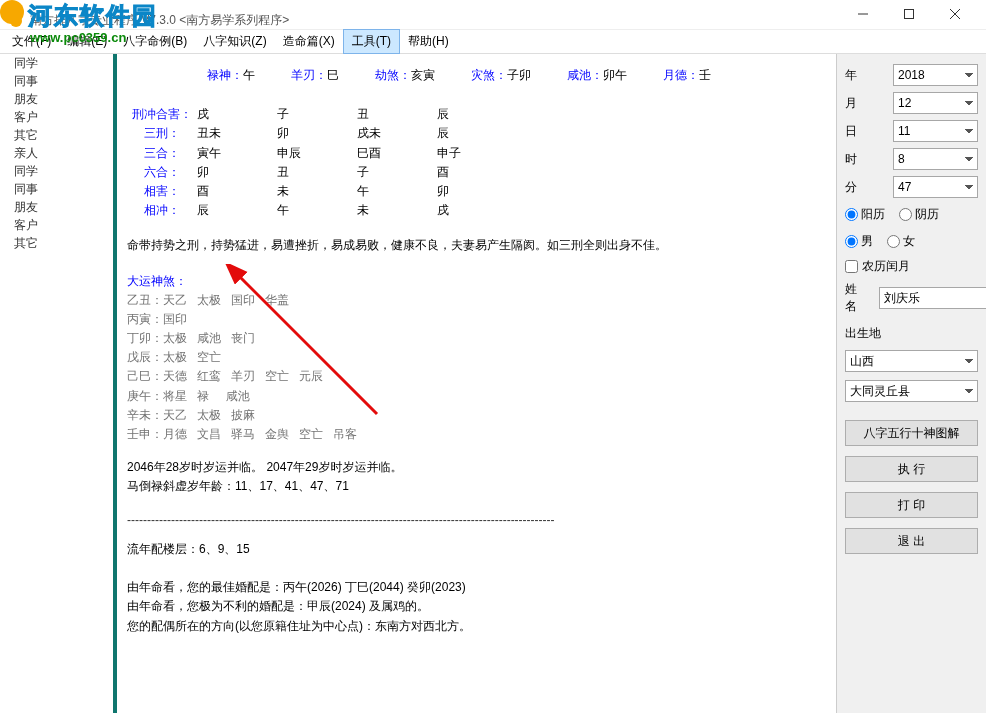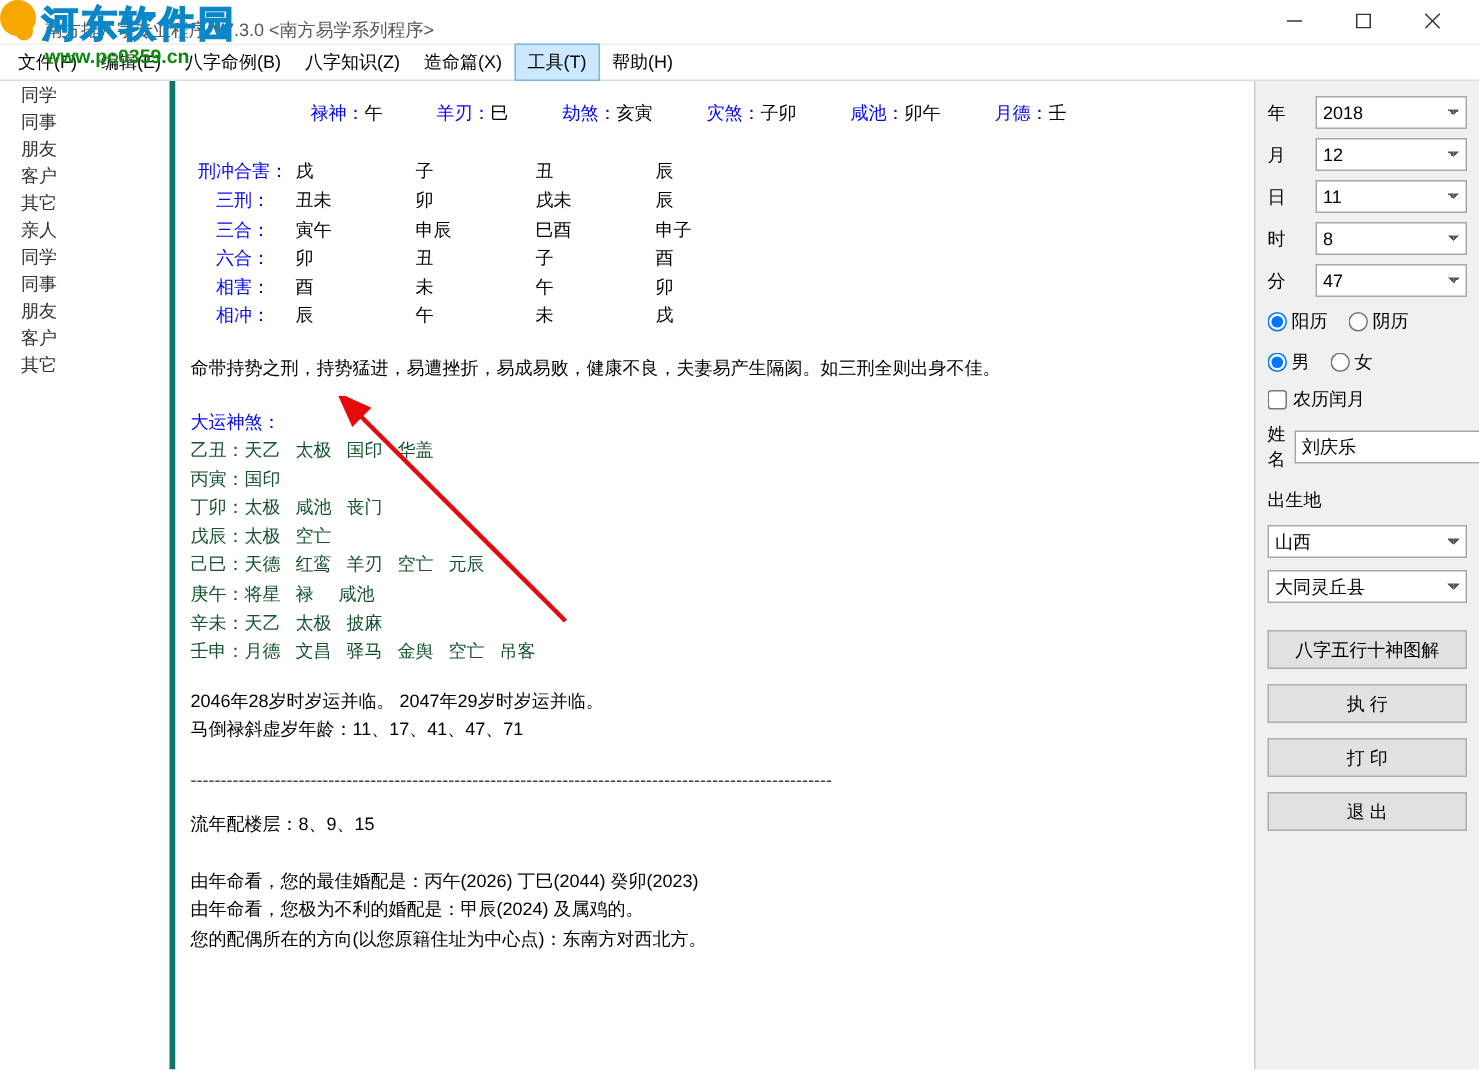--- a/index.html
+++ b/index.html
@@ -34,32 +34,32 @@
 
 .main { flex: 1; background: #fff; padding: 12px 8px 0 10px; overflow: hidden; position: relative; line-height: 1.6; }
 .main .row1 { display: flex; gap: 36px; white-space: nowrap; }
 .main .lbl { color: #0000ff; }
 .table5 { margin-top: 20px; }
 .table5 .r { display: flex; }
 .table5 .r .h { color: #0000ff; width: 70px; text-align: center; }
 .table5 .r .c { width: 80px; }
 .note { margin-top: 16px; }
 .dyLabel { margin-top: 16px; color: #0000ff; }
-.dy .l { color: #14532d; white-space: pre; }
+.dy .l { color: #737373; white-space: pre; }
 .dashline { margin-top: 14px; color: #333; }
 .extra { margin-top: 10px; }
 
 
 .arrow { position: absolute; top: 210px; left: 100px; width: 190px; height: 160px; z-index: 50; pointer-events: none; }
 
 
 .rightpanel { width: 150px; border-left: 1px solid #ccc; background: #f0f0f0; padding: 10px 8px; display: flex; flex-direction: column; gap: 6px; }
 .formrow { display: flex; align-items: center; gap: 6px; }
 .formrow label { width: 26px; text-align: left; }
-.formrow select, .formrow input[type=text] { flex: 1; height: 22px; border: 1px solid #a7a7a7; background: #fff; padding: 0 4px; font-family: inherit; font-size: 12px; }
+.formrow select, .formrow input[type=text] { flex: 1; height: 22px; border: 1px solid #a7a7a7; background: #fff; padding: 0 4px; font-family: inherit; font-size: 12px; margin-left: 16px; }
 .formrow select { appearance: none; background-image: linear-gradient(45deg, transparent 50%, #555 50%), linear-gradient(-45deg, transparent 50%, #555 50%); background-position: right 8px center, right 4px center; background-size: 4px 4px; background-repeat: no-repeat; padding-right: 18px; }
 .radiorow { display: flex; gap: 14px; padding: 2px 0; }
 .radiorow label { display: flex; align-items: center; gap: 3px; cursor: pointer; }
 .checkrow { display: flex; align-items: center; gap: 4px; }
 .section-label { margin-top: 4px; }
 .fullselect { width: 100%; height: 22px; border: 1px solid #a7a7a7; background: #fff; padding: 0 4px; font-family: inherit; font-size: 12px; margin-top: 2px; appearance: none; background-image: linear-gradient(45deg, transparent 50%, #555 50%), linear-gradient(-45deg, transparent 50%, #555 50%); background-position: right 8px center, right 4px center; background-size: 4px 4px; background-repeat: no-repeat; }
 .actionbtn { width: 100%; height: 26px; background: #e1e1e1; border: 1px solid #adadad; cursor: pointer; font-family: inherit; font-size: 12px; margin-top: 4px; }
 </style>
 </head>
 <body>
@@ -204,21 +204,21 @@
       </div>
 
     <div style="margin-top:14px">
       <div>2046年28岁时岁运并临。 2047年29岁时岁运并临。</div>
       <div>马倒禄斜虚岁年龄：11、17、41、47、71</div>
     </div>
 
     <div class="dashline">-----------------------------------------------------------------------------------------------------------</div>
 
     <div class="extra" id="extrac">
-        <div>流年配楼层：8、9、15</div>
+        <div>流年配楼层：6、9、15</div>
         <div>&nbsp;</div>
         <div>由年命看，您的最佳婚配是：丙午(2026)   丁巳(2044)   癸卯(2023)</div>
         <div>由年命看，您极为不利的婚配是：甲辰(2024)   及属鸡的。</div>
         <div>您的配偶所在的方向(以您原籍住址为中心点)：东南方对西北方。</div>
       </div>
   </div>
 
   <div class="rightpanel">
     <div class="formrow">
       <label>年</label>

